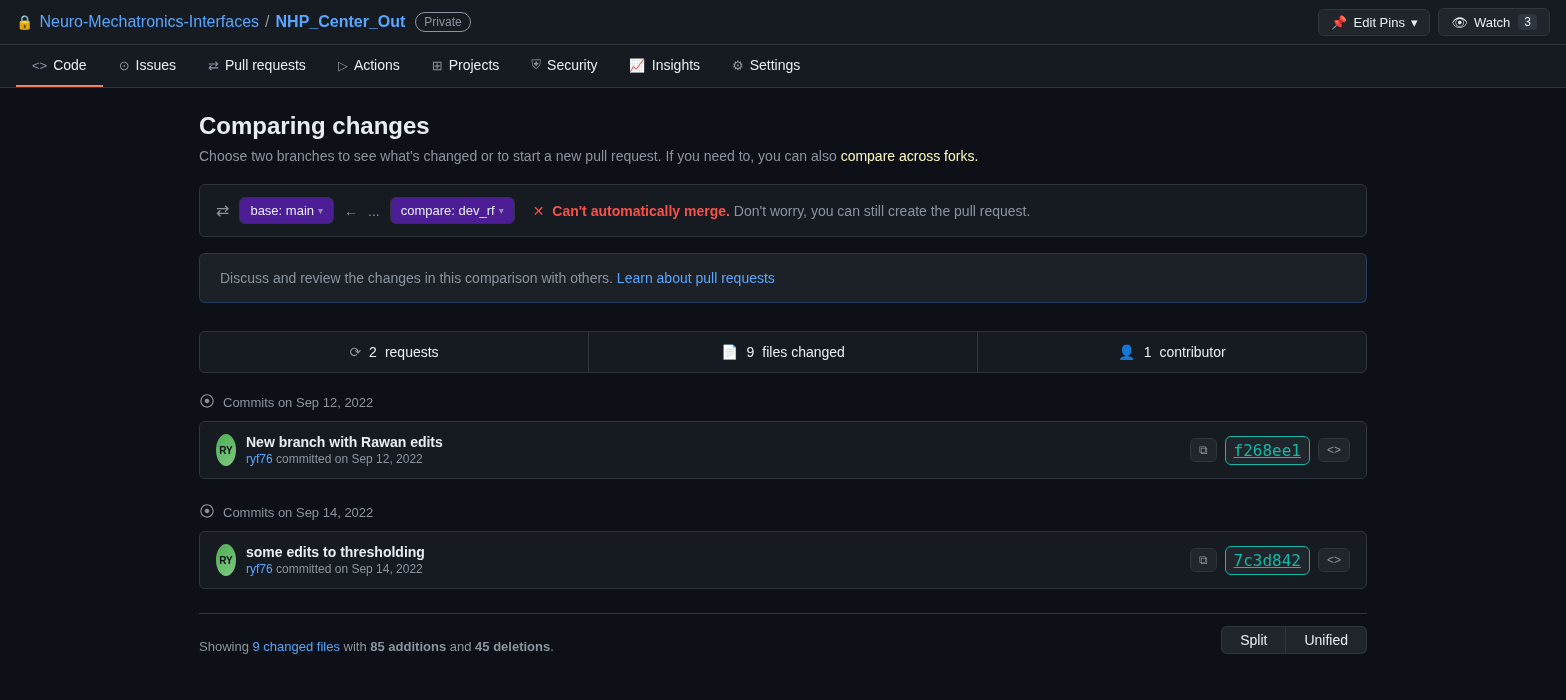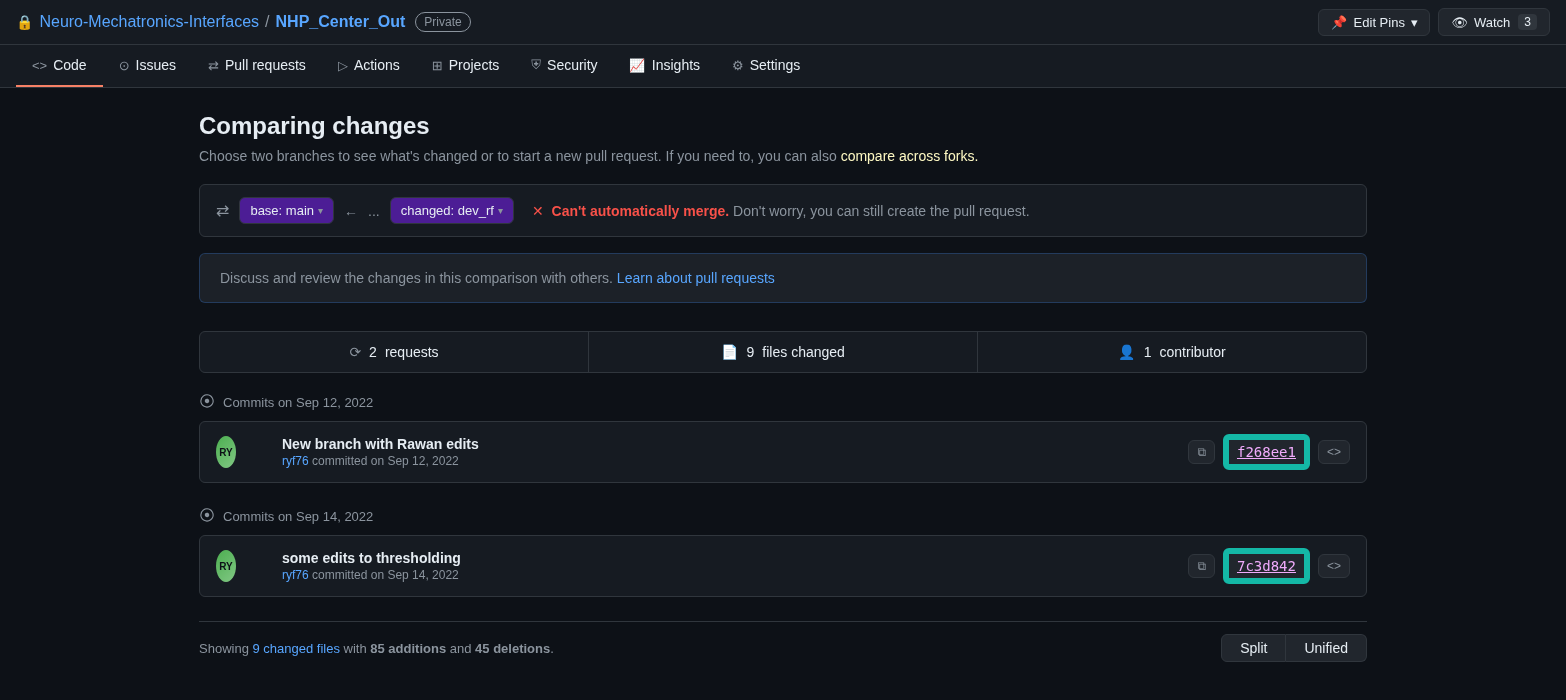--- a/index.html
+++ b/index.html
@@ -216,62 +216,62 @@
       height: 32px;
       border-radius: 50%;
       background: linear-gradient(135deg, #4CAF50, #81C784);
       display: flex;
       align-items: center;
       justify-content: center;
       font-size: 10px;
       color: #0d1117;
       font-weight: 700;
     }
-    .commit-info { display: flex; flex-direction: column; gap: 2px; margin-left: 36px; }
+    .commit-info { display: flex; flex-direction: column; gap: 2px; }
     .commit-message { font-weight: 600; color: #e6edf3; font-size: 14px; }
     .commit-meta { color: #8b949e; font-size: 12px; }
     .commit-meta a { color: #58a6ff; text-decoration: none; }
     .commit-right {
       display: flex;
       align-items: center;
       gap: 8px;
     }
     .btn-copy {
       background-color: #21262d;
       border: 1px solid #30363d;
       color: #8b949e;
       padding: 4px 8px;
       border-radius: 6px;
       cursor: pointer;
       font-size: 12px;
     }
     .commit-hash {
       background-color: #21262d;
-      border: 6px solid #14b8a6;
-      color: #f0abfc;
+      border: 1px solid #14b8a6;
+      color: #14b8a6;
       padding: 4px 8px;
       border-radius: 6px;
       cursor: pointer;
-      font-size: 14px;
+      font-size: 16px;
       font-family: monospace;
     }
     .btn-browse {
       background-color: #21262d;
       border: 1px solid #30363d;
       color: #8b949e;
       padding: 4px 8px;
       border-radius: 6px;
       cursor: pointer;
       font-size: 12px;
     }
 
     
     .footer-summary {
       display: flex;
-      align-items: center;
+      align-items: flex-end;
       justify-content: space-between;
       padding: 12px 0;
       border-top: 1px solid #30363d;
       margin-top: 8px;
       color: #8b949e;
       font-size: 13px;
     }
     .footer-summary a { color: #58a6ff; text-decoration: none; }
     .split-unified-btns {
       display: flex;
@@ -358,21 +358,21 @@
 
   <div class="branch-compare-bar">
     <span class="compare-icon">⇄</span>
     <div class="branch-select">
       <span>base: main</span>
       <span class="arrow">▾</span>
     </div>
     <span class="arrow-separator">←</span>
     <span class="dots-separator">...</span>
     <div class="branch-select">
-      <span>changed: dev_rf</span>
+      <span>compare: dev_rf</span>
       <span class="arrow">▾</span>
     </div>
     <span class="cant-merge">
       <span class="x-icon">✕</span>
       <span class="red-text">Can't automatically merge.</span>
       <span class="gray-text">Don't worry, you can still create the pull request.</span>
     </span>
   </div>
 
   <div class="info-box">

